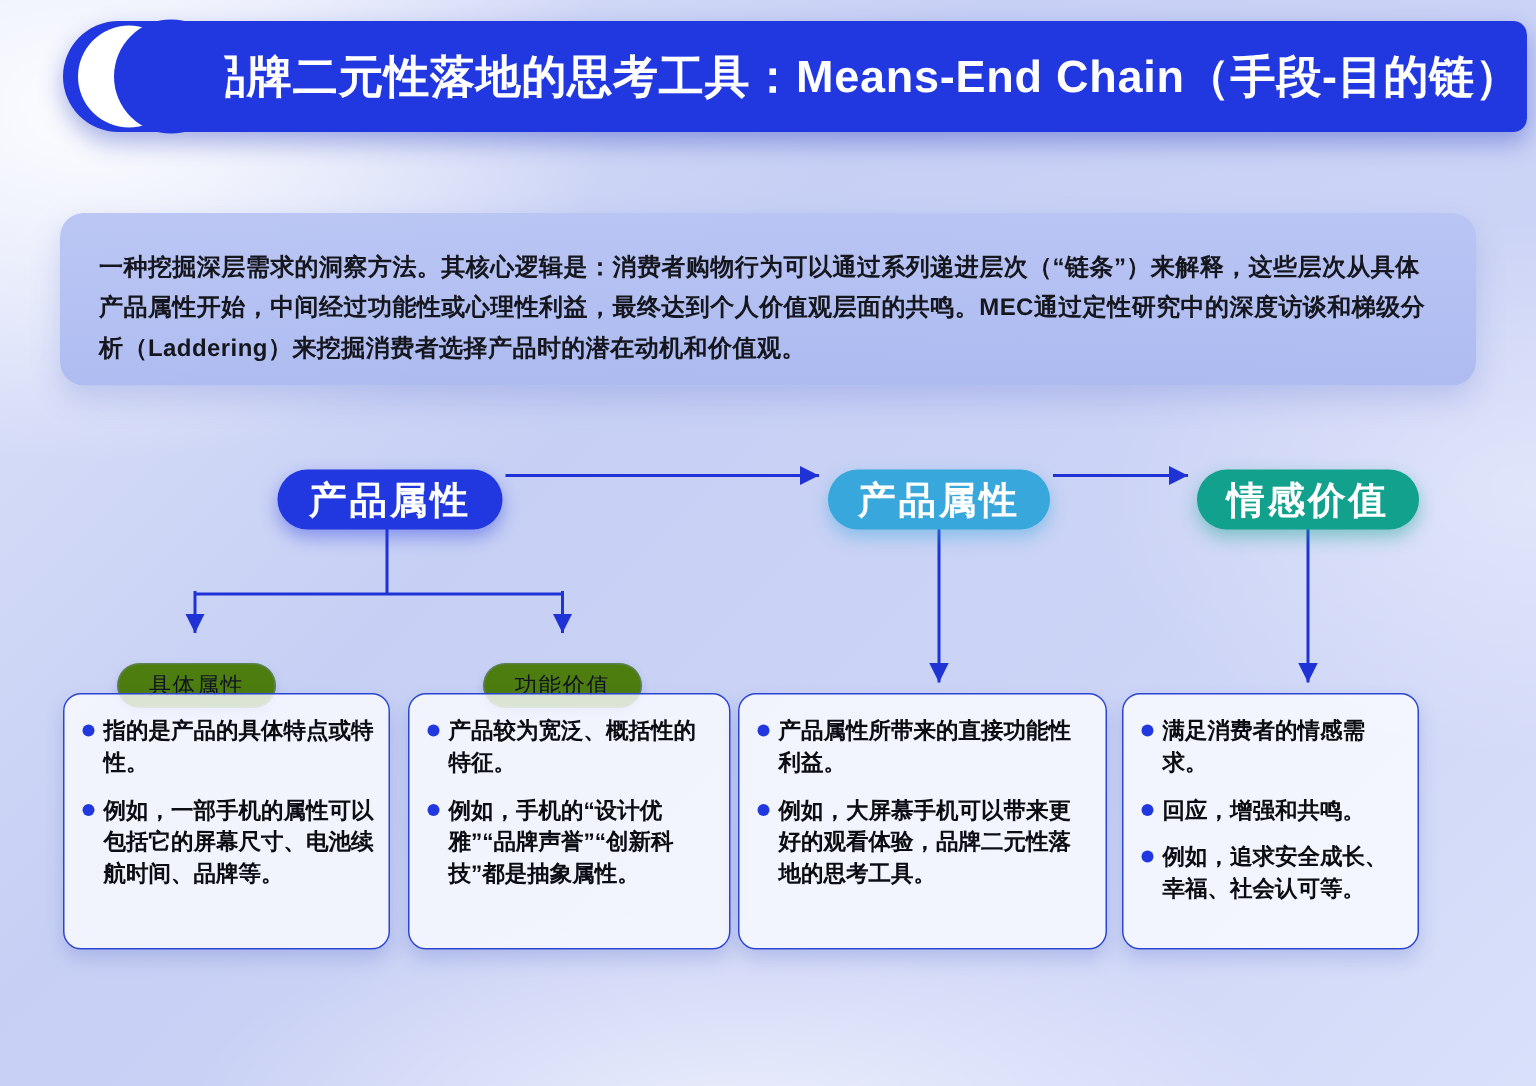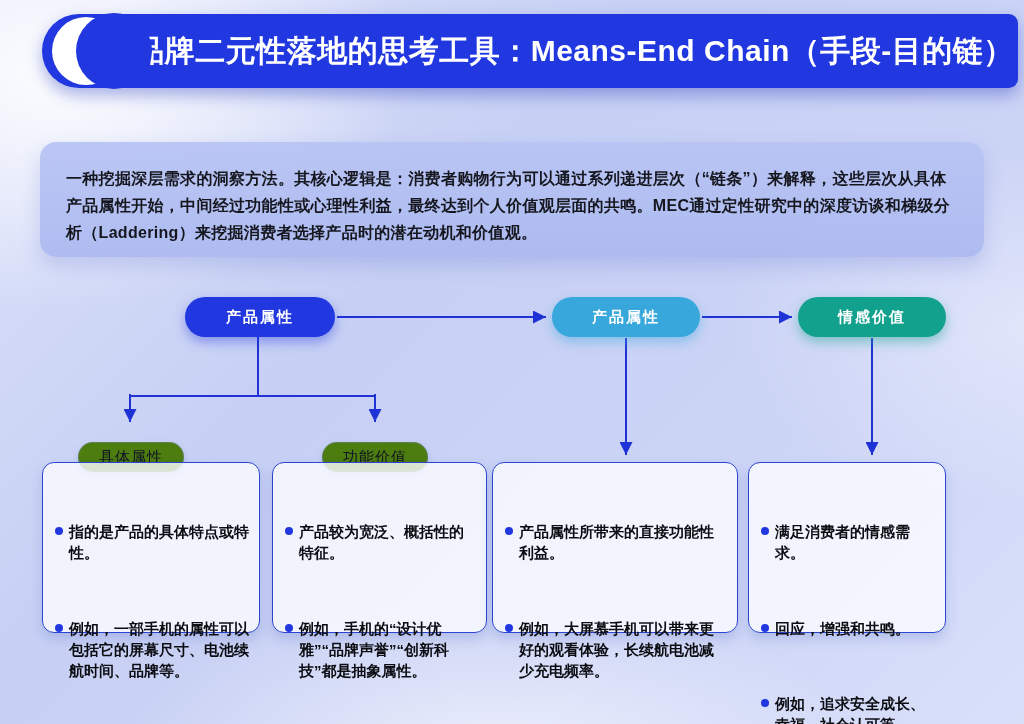--- a/index.html
+++ b/index.html
@@ -48,23 +48,23 @@
   .intro p {
     font-size:16px; font-weight:700; line-height:1.68; color:#15161e;
     text-align:left; letter-spacing:.3px;
   }
 
   
   svg.connectors { position:absolute; inset:0; width:1024px; height:724px; pointer-events:none; }
 
   
   .pill {
-    position:absolute; top:297px; height:40px; border-radius:20px;
+    position:absolute; top:313px; height:40px; border-radius:20px;
     display:flex; align-items:center; justify-content:center;
-    color:#fff; font-size:15px; font-weight:700; letter-spacing:2px;
+    color:#fff; font-size:25px; font-weight:700; letter-spacing:2px;
   }
   .pill-product  { left:185px; width:150px; background:#2137e0; box-shadow:0 5px 12px rgba(33,55,224,.42); }
   .pill-function { left:552px; width:148px; background:#38a7dc; box-shadow:0 5px 12px rgba(56,167,220,.45); }
   .pill-emotion  { left:798px; width:148px; background:#12a18c; box-shadow:0 5px 12px rgba(18,161,140,.45); }
 
   
   .tag {
     position:absolute; top:442px; height:30px; width:106px; border-radius:15px;
     background:#4d7c0f; color:#0f1324;
     display:flex; align-items:center; justify-content:center;
@@ -80,21 +80,21 @@
     border:1.6px solid #2b45d2; border-radius:12px;
     background:rgba(250,251,255,.82);
     box-shadow:0 6px 12px rgba(70,90,190,.22);
     padding:14px 10px 10px 12px;
   }
   .card-1 { left:42px;  width:218px; }
   .card-2 { left:272px; width:215px; }
   .card-3 { left:492px; width:246px; }
   .card-4 { left:748px; width:198px; }
   .bullets { list-style:none; display:flex; flex-direction:column; gap:10px; }
-  .bullets li { display:flex; gap:6px; font-size:15px; font-weight:700; line-height:1.42; color:#0c0d12;margin-top:44px; }
+  .bullets li { display:flex; gap:6px; font-size:15px; font-weight:700; line-height:1.42; color:#0c0d12; }
   .dot { flex:0 0 auto; width:8px; height:8px; border-radius:50%; background:#2137e0; margin-top:6px; }
 </style>
 </head>
 <body>
 
 <div class="page">
 
   <header class="title-bar">
     <span class="crescent"></span>
     <h1>品牌二元性落地的思考工具：Means-End Chain（手段-目的链）</h1>
@@ -155,21 +155,21 @@
   </div>
 
   <div class="card card-3">
     <ul class="bullets">
       <li>
           <span class="dot"></span>
           <span>产品属性所带来的直接功能性利益。</span>
         </li>
       <li>
           <span class="dot"></span>
-          <span>例如，大屏慕手机可以带来更好的观看体验，长续航电池减少充电频率。</span>
+          <span>例如，大屏慕手机可以带来更好的观看体验，品牌二元性落地的思考工具。</span>
         </li>
     </ul>
   </div>
 
   <div class="card card-4">
     <ul class="bullets">
       <li>
           <span class="dot"></span>
           <span>满足消费者的情感需求。</span>
         </li>

